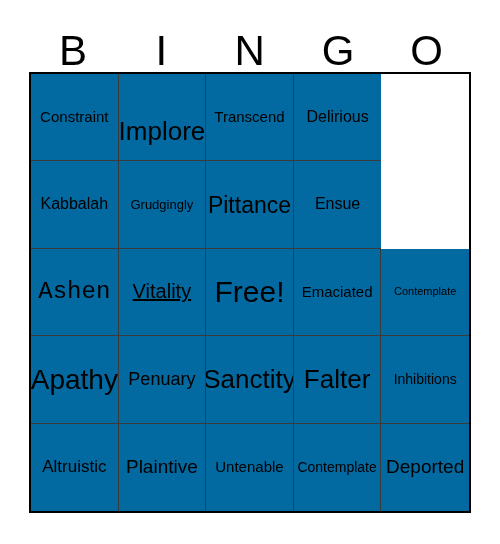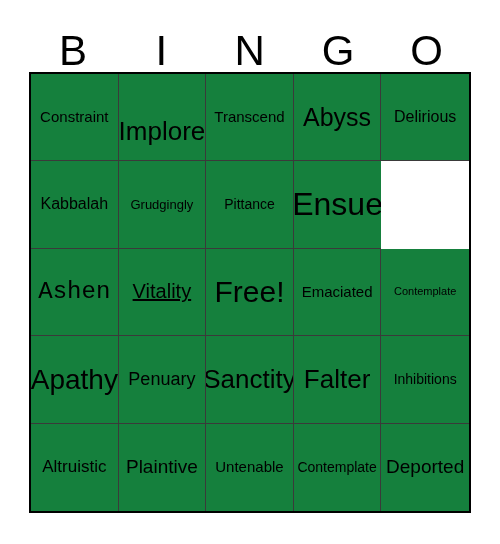--- a/index.html
+++ b/index.html
@@ -60,21 +60,21 @@
     width: 87.6px;
     height: 87.4px;
     box-sizing: border-box;
     border-right: 1px solid #3a3a3a;
     border-bottom: 1px solid #3a3a3a;
     display: flex;
     align-items: center;
     justify-content: center;
     text-align: center;
     overflow: hidden;
-    background: #15803d;
+    background: #0369a1;
   }
   .row:last-child .cell { border-bottom: none; }
   .cell:last-child { border-right: none; }
 
   .cell span {
     display: block;
     line-height: 1.05;
     white-space: nowrap;
     font-weight: 400;
   }
@@ -108,39 +108,36 @@
       <div class="cell">
         <span style="font-size: 15px;">Constraint</span>
       </div>
       <div class="cell">
         <span style="font-size: 26px; margin-top: 28px;">Implore</span>
       </div>
       <div class="cell">
         <span style="font-size: 15px;">Transcend</span>
       </div>
       <div class="cell">
-        <span style="font-size: 25px;">Abyss</span>
-      </div>
-      <div class="cell">
         <span style="font-size: 16px;">Delirious</span>
       </div>
     </div>
 
     <div class="row">
       <div class="cell">
         <span style="font-size: 16px;">Kabbalah</span>
       </div>
       <div class="cell">
         <span style="font-size: 13px;">Grudgingly</span>
       </div>
       <div class="cell">
-        <span style="font-size: 14px;">Pittance</span>
+        <span style="font-size: 23px;">Pittance</span>
       </div>
       <div class="cell">
-        <span style="font-size: 32px;">Ensue</span>
+        <span style="font-size: 16px;">Ensue</span>
       </div>
     </div>
 
     <div class="row">
       <div class="cell">
         <span style="font-size: 24px; font-family: Liberation Mono, monospace;">Ashen</span>
       </div>
       <div class="cell">
         <span style="font-size: 20px; text-decoration: underline;">Vitality</span>
       </div>

